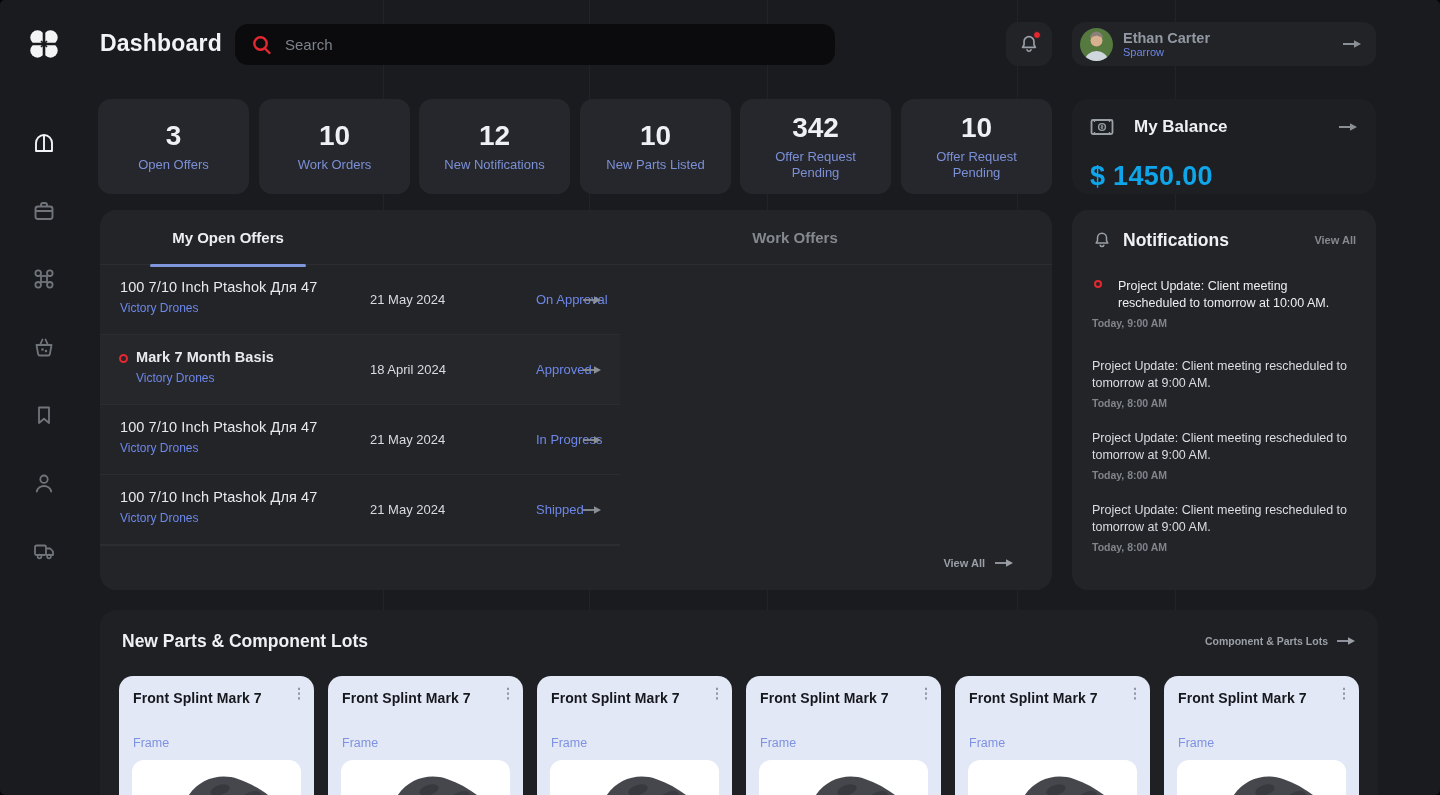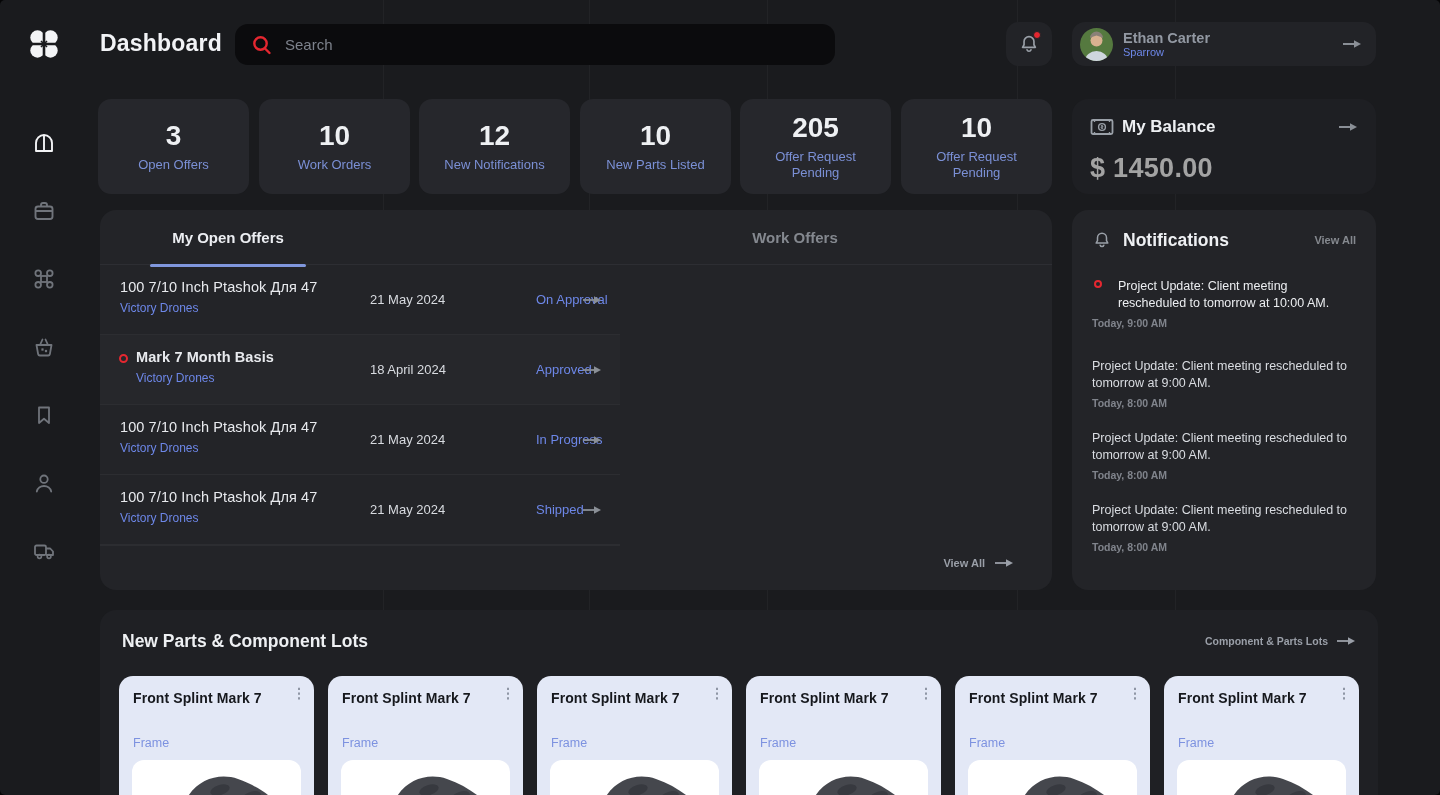--- a/index.html
+++ b/index.html
@@ -23,23 +23,23 @@
   .profile-company { font-size:11px; color:#6d87e8; }
   .profile .spacer { flex:1; }
 
   
   .stat-card { position:absolute; top:99px; width:151px; height:95px; background:#26272c; border-radius:13px; display:flex; flex-direction:column; align-items:center; justify-content:center; gap:5px; z-index:1; }
   .stat-value { font-size:28px; font-weight:700; color:#eef0f3; }
   .stat-label { font-size:13px; color:#7b90d6; text-align:center; line-height:1.25; max-width:130px; }
 
   
   .balance { left:1072px; top:99px; width:304px; height:95px; background:#1e1f23; padding:18px; }
-  .balance-head { display:flex; align-items:center; gap:8px; }
+  .balance-head { display:flex; align-items:center; gap:20px; }
   .balance-title { font-size:17px; font-weight:700; color:#eef0f3; flex:1; }
-  .balance-amount { margin-top:16px; font-size:27px; font-weight:700; color:#a3a3a3; letter-spacing:.3px; }
+  .balance-amount { margin-top:24px; font-size:27px; font-weight:700; color:#0ea5e9; letter-spacing:.3px; }
 
   
   .offers { left:100px; top:210px; width:952px; height:380px; }
   .tabbar { position:absolute; left:0; top:0; right:0; height:55px; border-bottom:1px solid #2d2e33; }
   .tab { position:absolute; top:0; height:55px; display:flex; align-items:center; font-size:15px; font-weight:700; }
   .tab-active { left:50px; width:156px; justify-content:center; color:#eceef2; }
   .tab-active::after { content:""; position:absolute; left:0; right:0; bottom:-2px; height:3px; border-radius:2px; background:#8097dd; }
   .tab-inactive { left:600px; width:190px; justify-content:center; color:#84888f; }
   .rows { position:absolute; left:0; top:55px; width:520px; }
   .offer-row { position:relative; height:70px; border-bottom:1px solid #2c2d31; display:flex; align-items:center; }
@@ -217,21 +217,21 @@
       <div class="stat-value">12</div>
       <div class="stat-label">New Notifications</div>
     </div>
 
     <div class="stat-card" style="left: 580px;">
       <div class="stat-value">10</div>
       <div class="stat-label">New Parts Listed</div>
     </div>
 
     <div class="stat-card" style="left: 740px;">
-      <div class="stat-value">205</div>
+      <div class="stat-value">342</div>
       <div class="stat-label">Offer Request Pending</div>
     </div>
 
     <div class="stat-card" style="left: 901px;">
       <div class="stat-value">10</div>
       <div class="stat-label">Offer Request Pending</div>
     </div>
 
   <div id="stats-anchor"></div>
 

